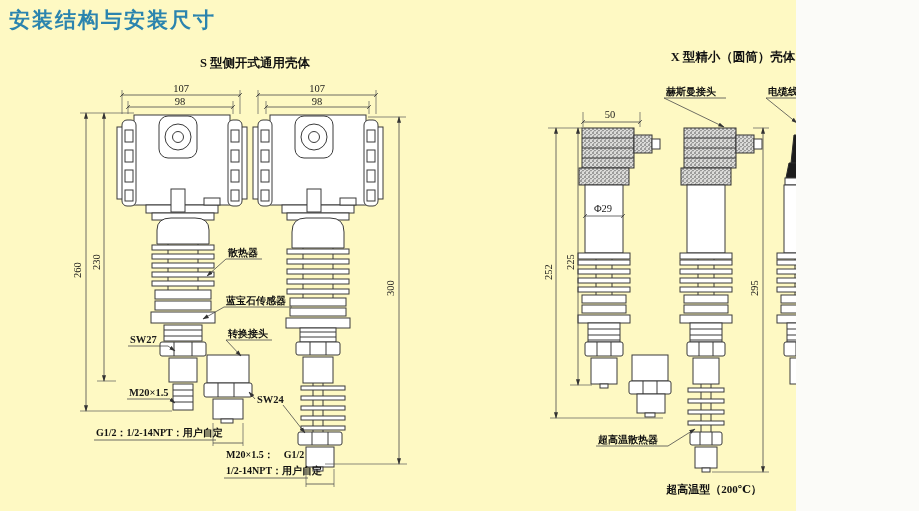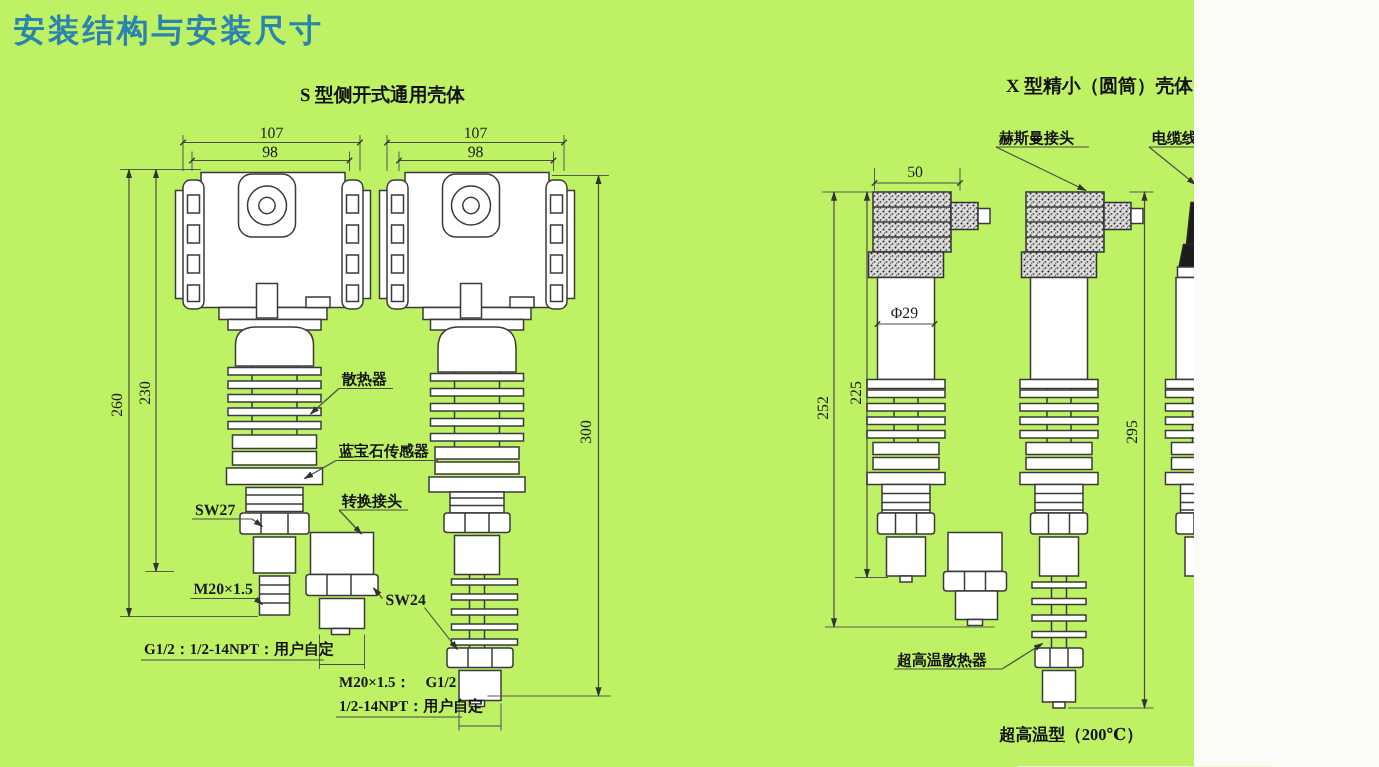--- a/index.html
+++ b/index.html
@@ -1,16 +1,16 @@
 <!DOCTYPE html>
 <html><head>
 <meta charset="utf-8">
 <style>
   html,body{margin:0;padding:0;background:#fbfbf8;}
-  #stage{position:relative;width:796px;height:511px;background:#bef264;overflow:hidden;
+  #stage{position:relative;width:796px;height:511px;background:#fef9c3;overflow:hidden;
          font-family:"Liberation Sans",sans-serif;}
   #page-title{position:absolute;left:9px;top:6px;font-size:21px;font-weight:bold;
               color:#2b84ae;letter-spacing:2px;font-family:"DejaVu Sans",sans-serif;}
   svg{position:absolute;left:0;top:0;}
   .part{stroke:#3b3b3b;stroke-width:1;fill:#ffffff;}
   .pline{stroke:#3b3b3b;stroke-width:1;fill:none;}
   .dark{stroke:#2a2a2a;stroke-width:1;fill:#1c1c1c;}
   .dim{stroke:#4a4a4a;stroke-width:.8;fill:none;}
   .ext{stroke:#5a5a5a;stroke-width:.7;fill:none;}
   .dimtxt{font-family:"Liberation Serif",serif;font-size:10.5px;fill:#1a1a1a;}

